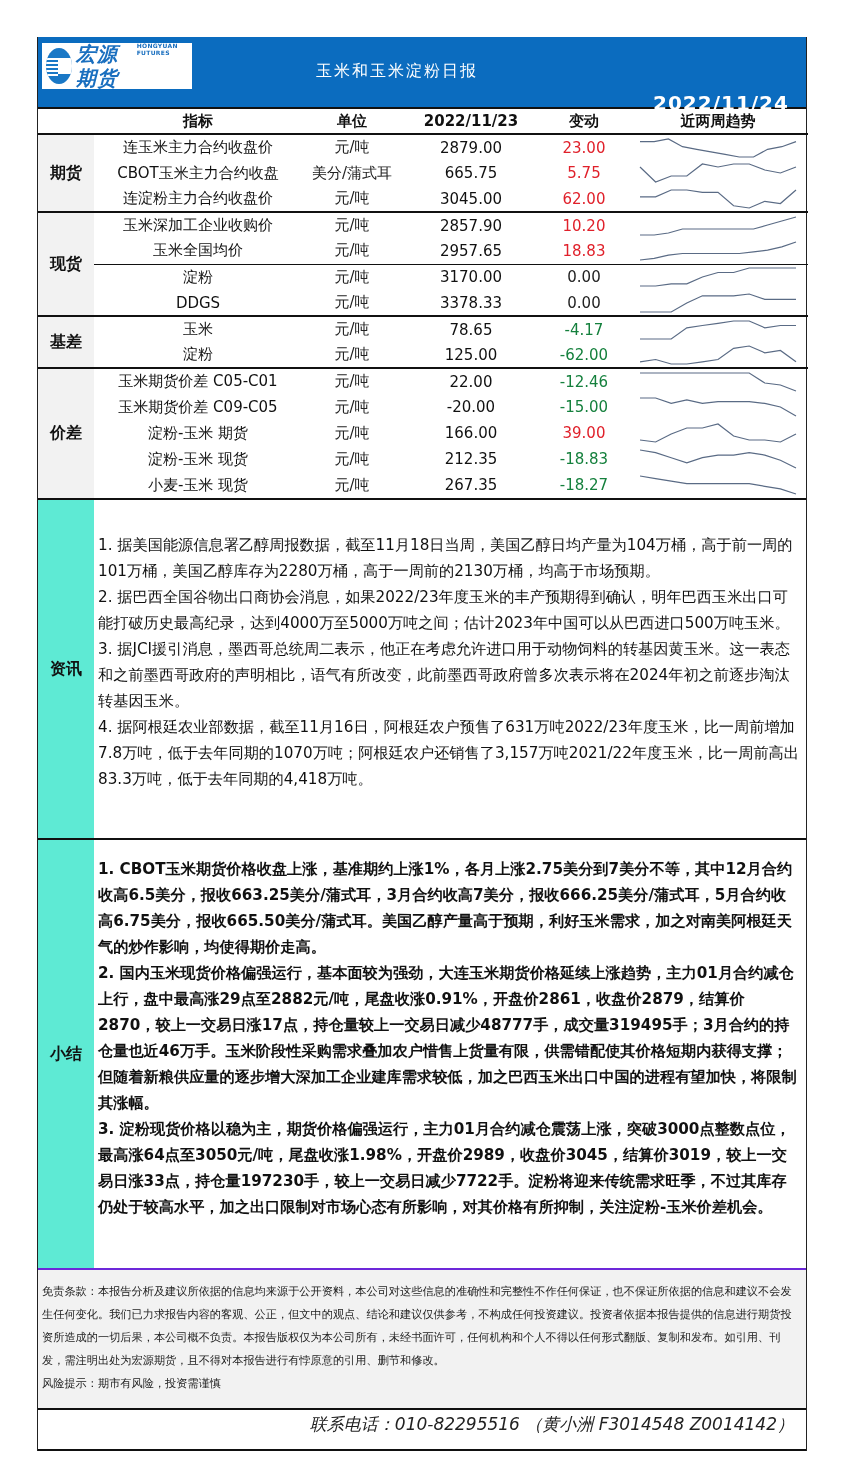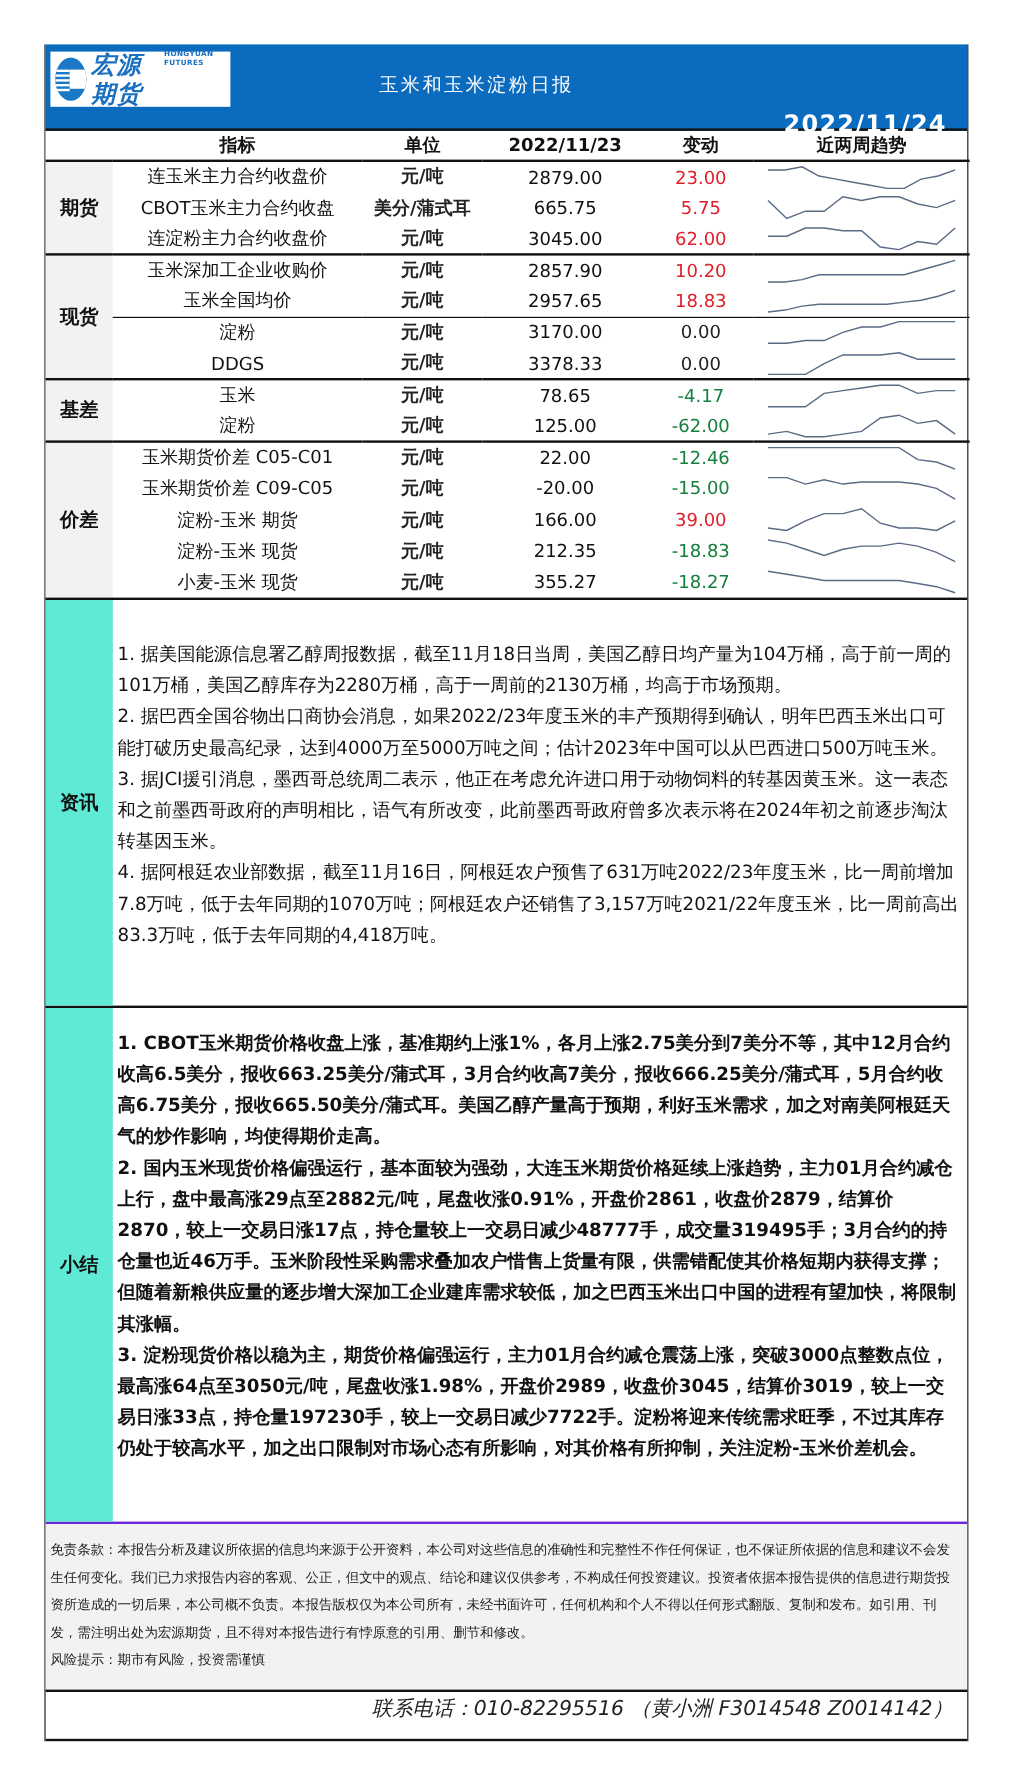--- a/index.html
+++ b/index.html
@@ -13,21 +13,21 @@
   .logo-text { margin-left: 4px; display: flex; }
   .logo-cn { font-size: 20px; font-weight: bold; color: #1a6fbf; letter-spacing: 1px; line-height: 24px; font-style: italic; }
   .logo-en { font-size: 6px; font-weight: bold; color: #1a6fbf; letter-spacing: 0.3px; }
   .title { position: absolute; left: 278px; top: 24px; font-size: 16px; font-weight: normal; color: #fff; letter-spacing: 2px; }
   .date { position: absolute; left: 615px; top: 24px; font-size: 20px; font-weight: bold; color: #fff; letter-spacing: 1px; margin-top: 30px; }
   table { border-collapse: collapse; width: 770px; table-layout: fixed; }
   td, th { font-size: 15px; text-align: center; height: 26px; padding: 0; white-space: nowrap; }
   th { font-weight: bold; height: 25px; border-bottom: 2px solid #111; }
   .sec { background: #f2f2f2; font-weight: bold; font-size: 16px; }
   .ind { font-weight: normal; }
-  .unit { color: #222; font-weight: bold; }
+  .unit { color: #222; }
   .up { color: #e0202a; }
   .down { color: #15803d; }
   .flat { color: #222; }
   tr.sep-thick td { border-top: 2px solid #111; }
   tr.sep-thin td.sub { border-top: 1px solid #111; }
   .spark svg { display: block; margin: 0 auto; }
   .block { display: flex; border-top: 2px solid #111; }
   .block .lbl { width: 56px; background: #5eead4; font-weight: bold; font-size: 16px; display: flex; align-items: center; justify-content: center; }
   .block .content { flex: 1; padding: 0 6px 0 4px; font-size: 15.2px; line-height: 26px; }
   .news { height: 340px; }
@@ -223,21 +223,21 @@
           <td class="down sub">-18.83</td>
           <td class="spark sub">
             <svg width="160" height="24">
               <polyline points="2.0,3.0 17.6,5.6 33.2,10.7 48.8,15.9 64.4,10.7 80.0,8.1 95.6,8.1 111.2,5.6 126.8,8.1 142.4,13.3 158.0,21.0" fill="none" stroke="#5a6b85" stroke-width="1.2"></polyline>
             </svg>
           </td>
         </tr>
         <tr>
           <td class="ind sub">小麦-玉米 现货</td>
           <td class="unit sub">元/吨</td>
-          <td class="sub">355.27</td>
+          <td class="sub">267.35</td>
           <td class="down sub">-18.27</td>
           <td class="spark sub">
             <svg width="160" height="24">
               <polyline points="2.0,3.0 17.6,5.6 33.2,8.1 48.8,10.7 64.4,10.7 80.0,10.7 95.6,10.7 111.2,10.7 126.8,13.3 142.4,15.9 158.0,21.0" fill="none" stroke="#5a6b85" stroke-width="1.2"></polyline>
             </svg>
           </td>
         </tr>
       </tbody>
   </table>
 

